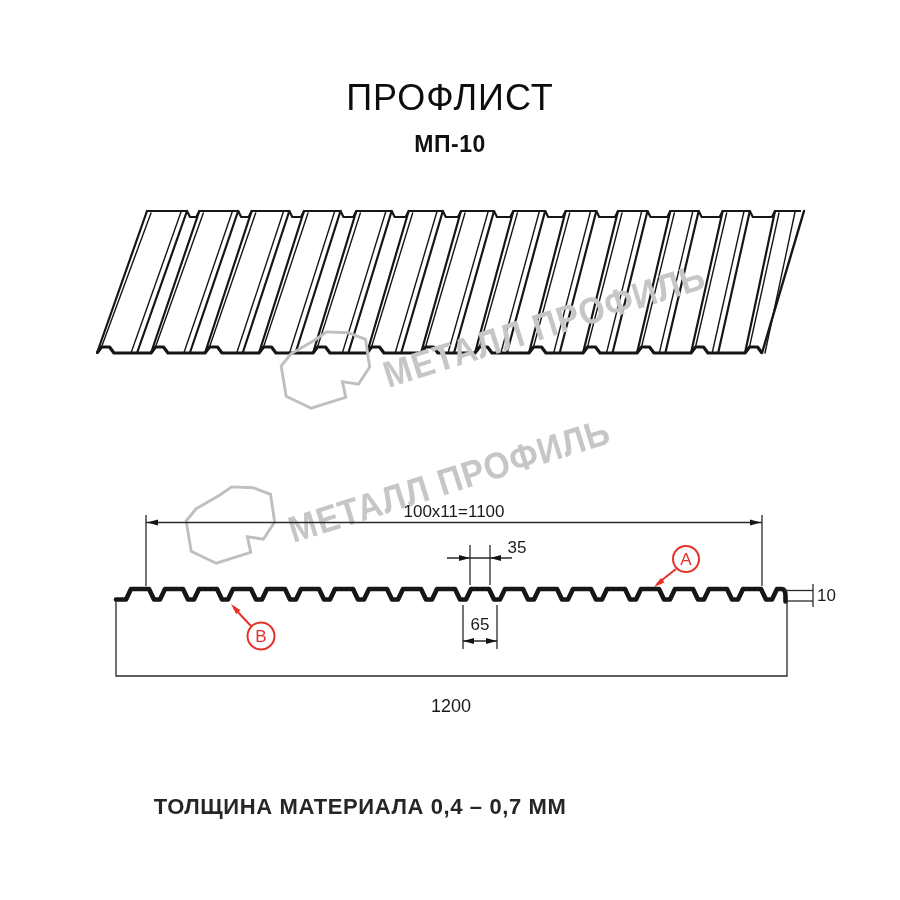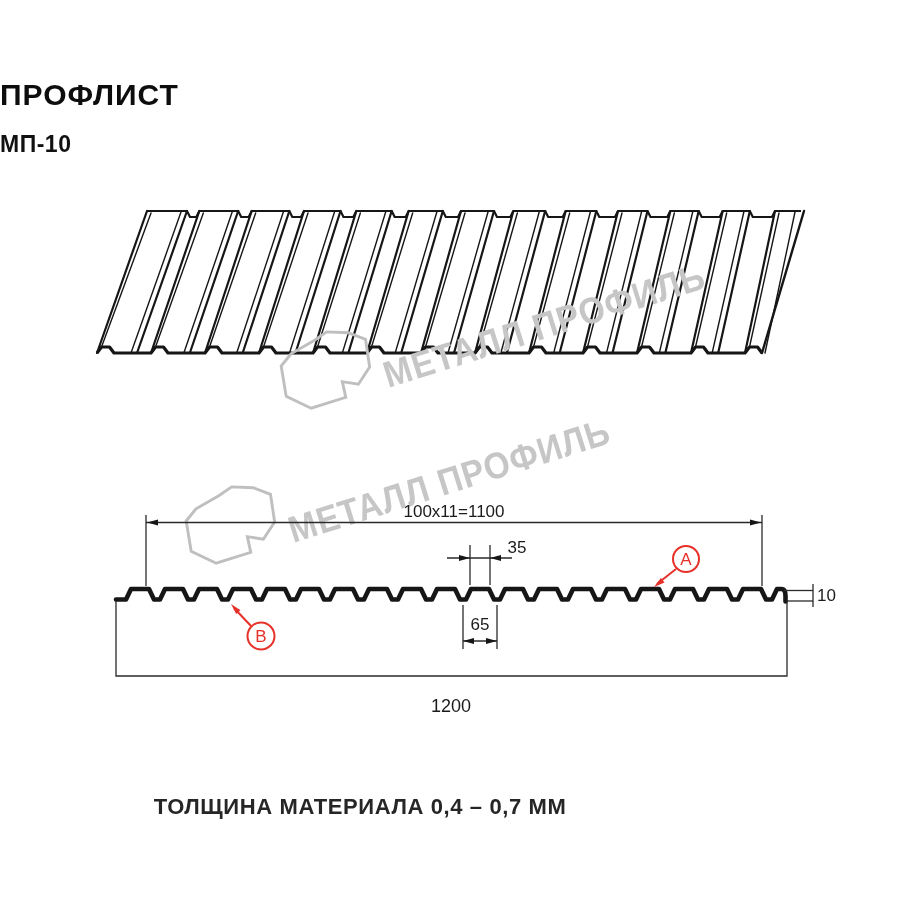--- a/index.html
+++ b/index.html
@@ -1,25 +1,25 @@
 <!DOCTYPE html>
 <html><head>
 <meta charset="utf-8">
 <style>
   html,body{margin:0;padding:0;background:#ffffff;}
   #page{
     position:relative;width:900px;height:900px;background:var(--bg,#fff);
     overflow:hidden;font-family:"Liberation Sans","DejaVu Sans",sans-serif;
   }
   .title{
-    position:absolute;top:80px;left:0;width:900px;
-    font-size:30px;font-weight:700;letter-spacing:1px;color:#0d0d0d;line-height:1;
+    position:absolute;top:80px;left:0;width:900px;text-align:center;
+    font-size:36px;font-weight:400;letter-spacing:1px;color:#0d0d0d;line-height:1;
   }
   .subtitle{
-    position:absolute;top:133px;left:0;width:900px;text-align:left;
+    position:absolute;top:133px;left:0;width:900px;text-align:center;
     font-size:23px;font-weight:600;letter-spacing:.5px;color:#111;line-height:1;
   }
   .footer-note{
     position:absolute;top:796px;left:0;width:720px;text-align:center;
     font-size:22px;font-weight:600;letter-spacing:.6px;color:#262626;line-height:1;
   }
   svg{position:absolute;left:0;top:0;}
   .wm-text{
     font-size:37px;font-weight:700;letter-spacing:1px;fill:var(--wm,#c6c6c6);
   }

